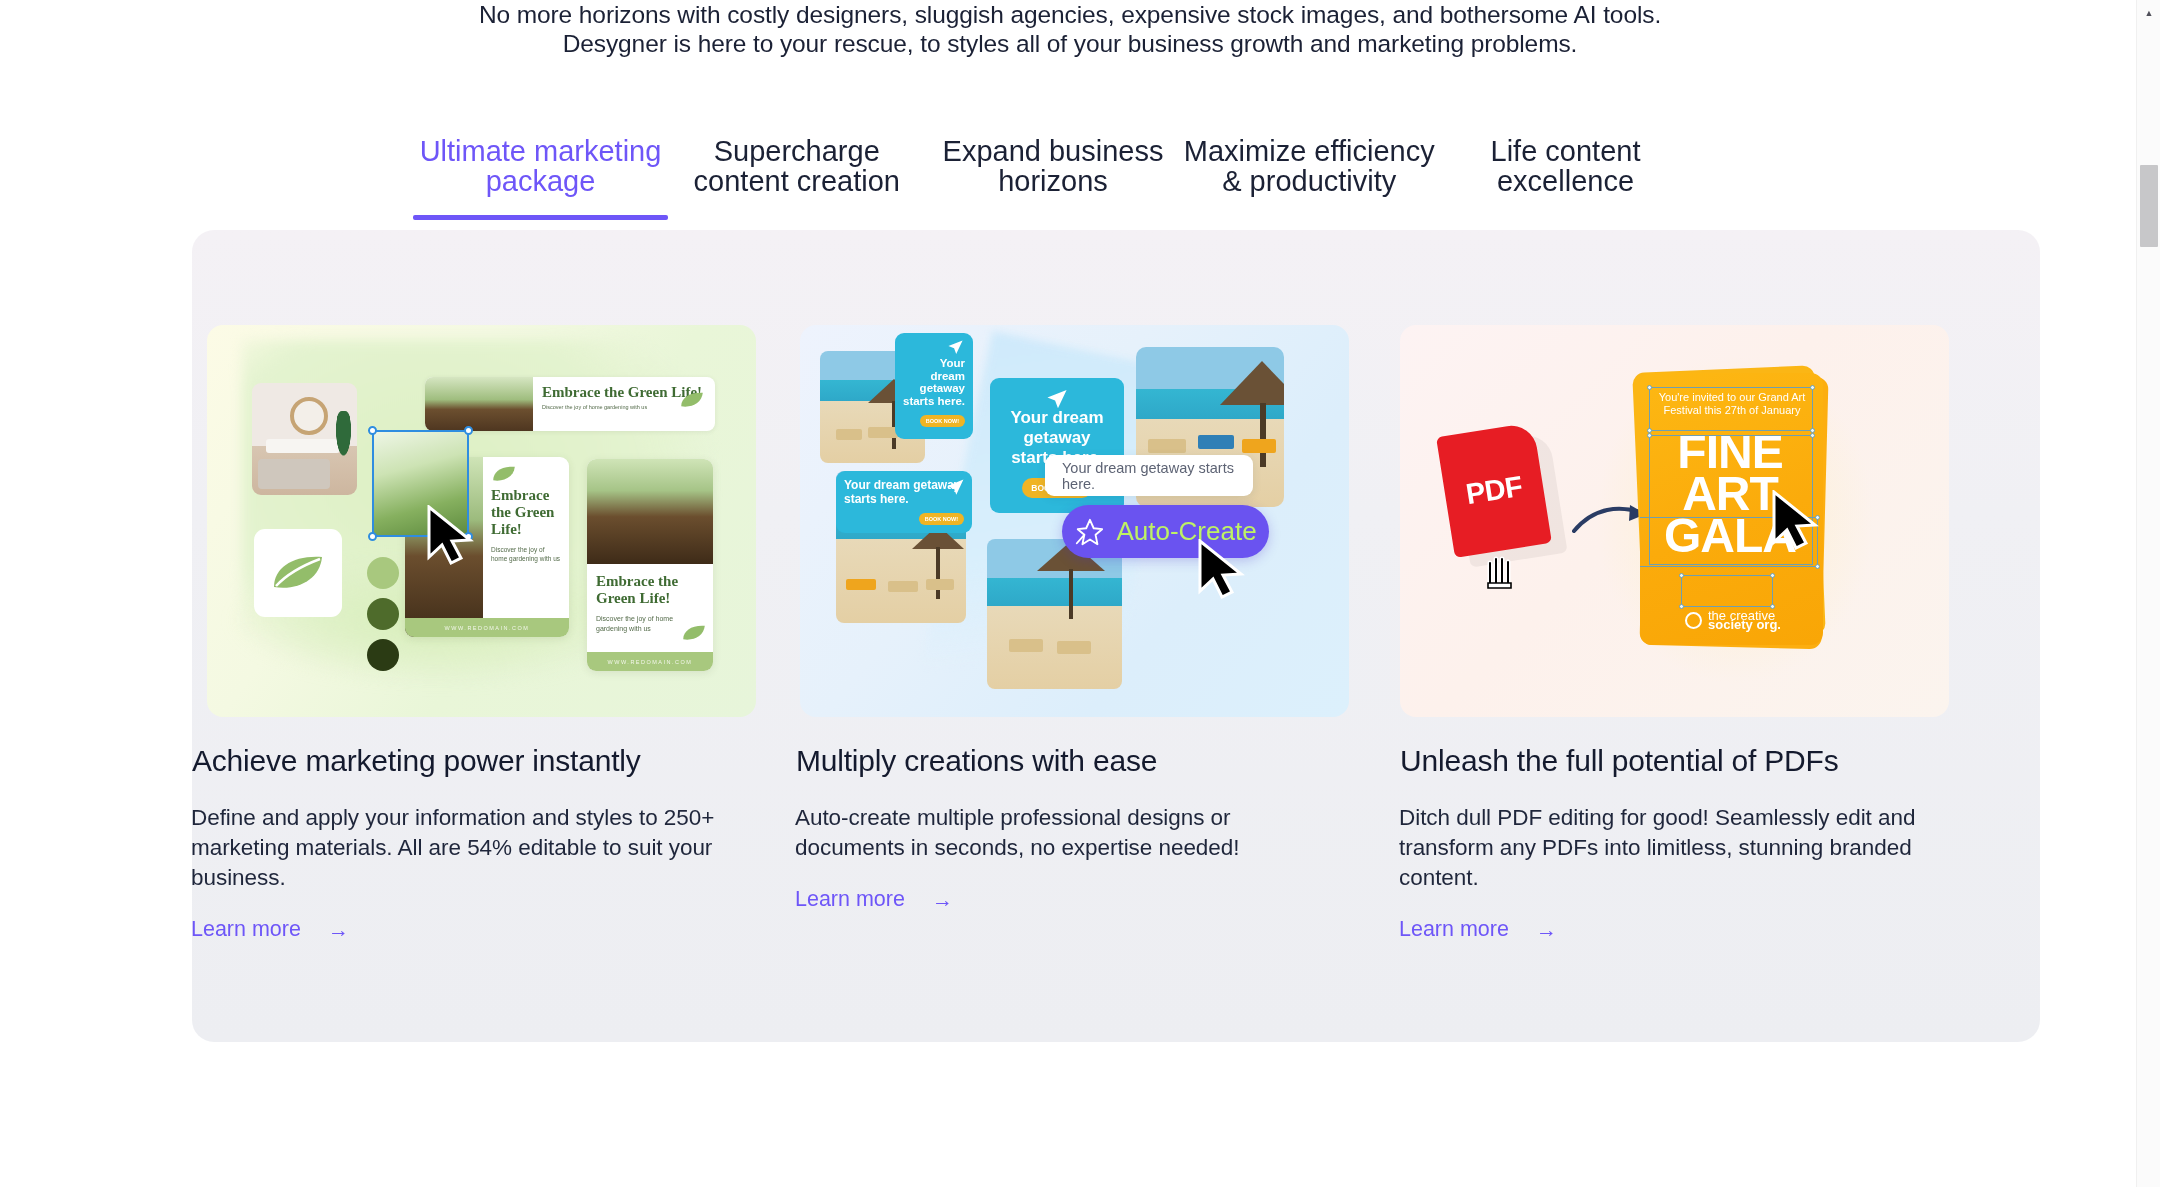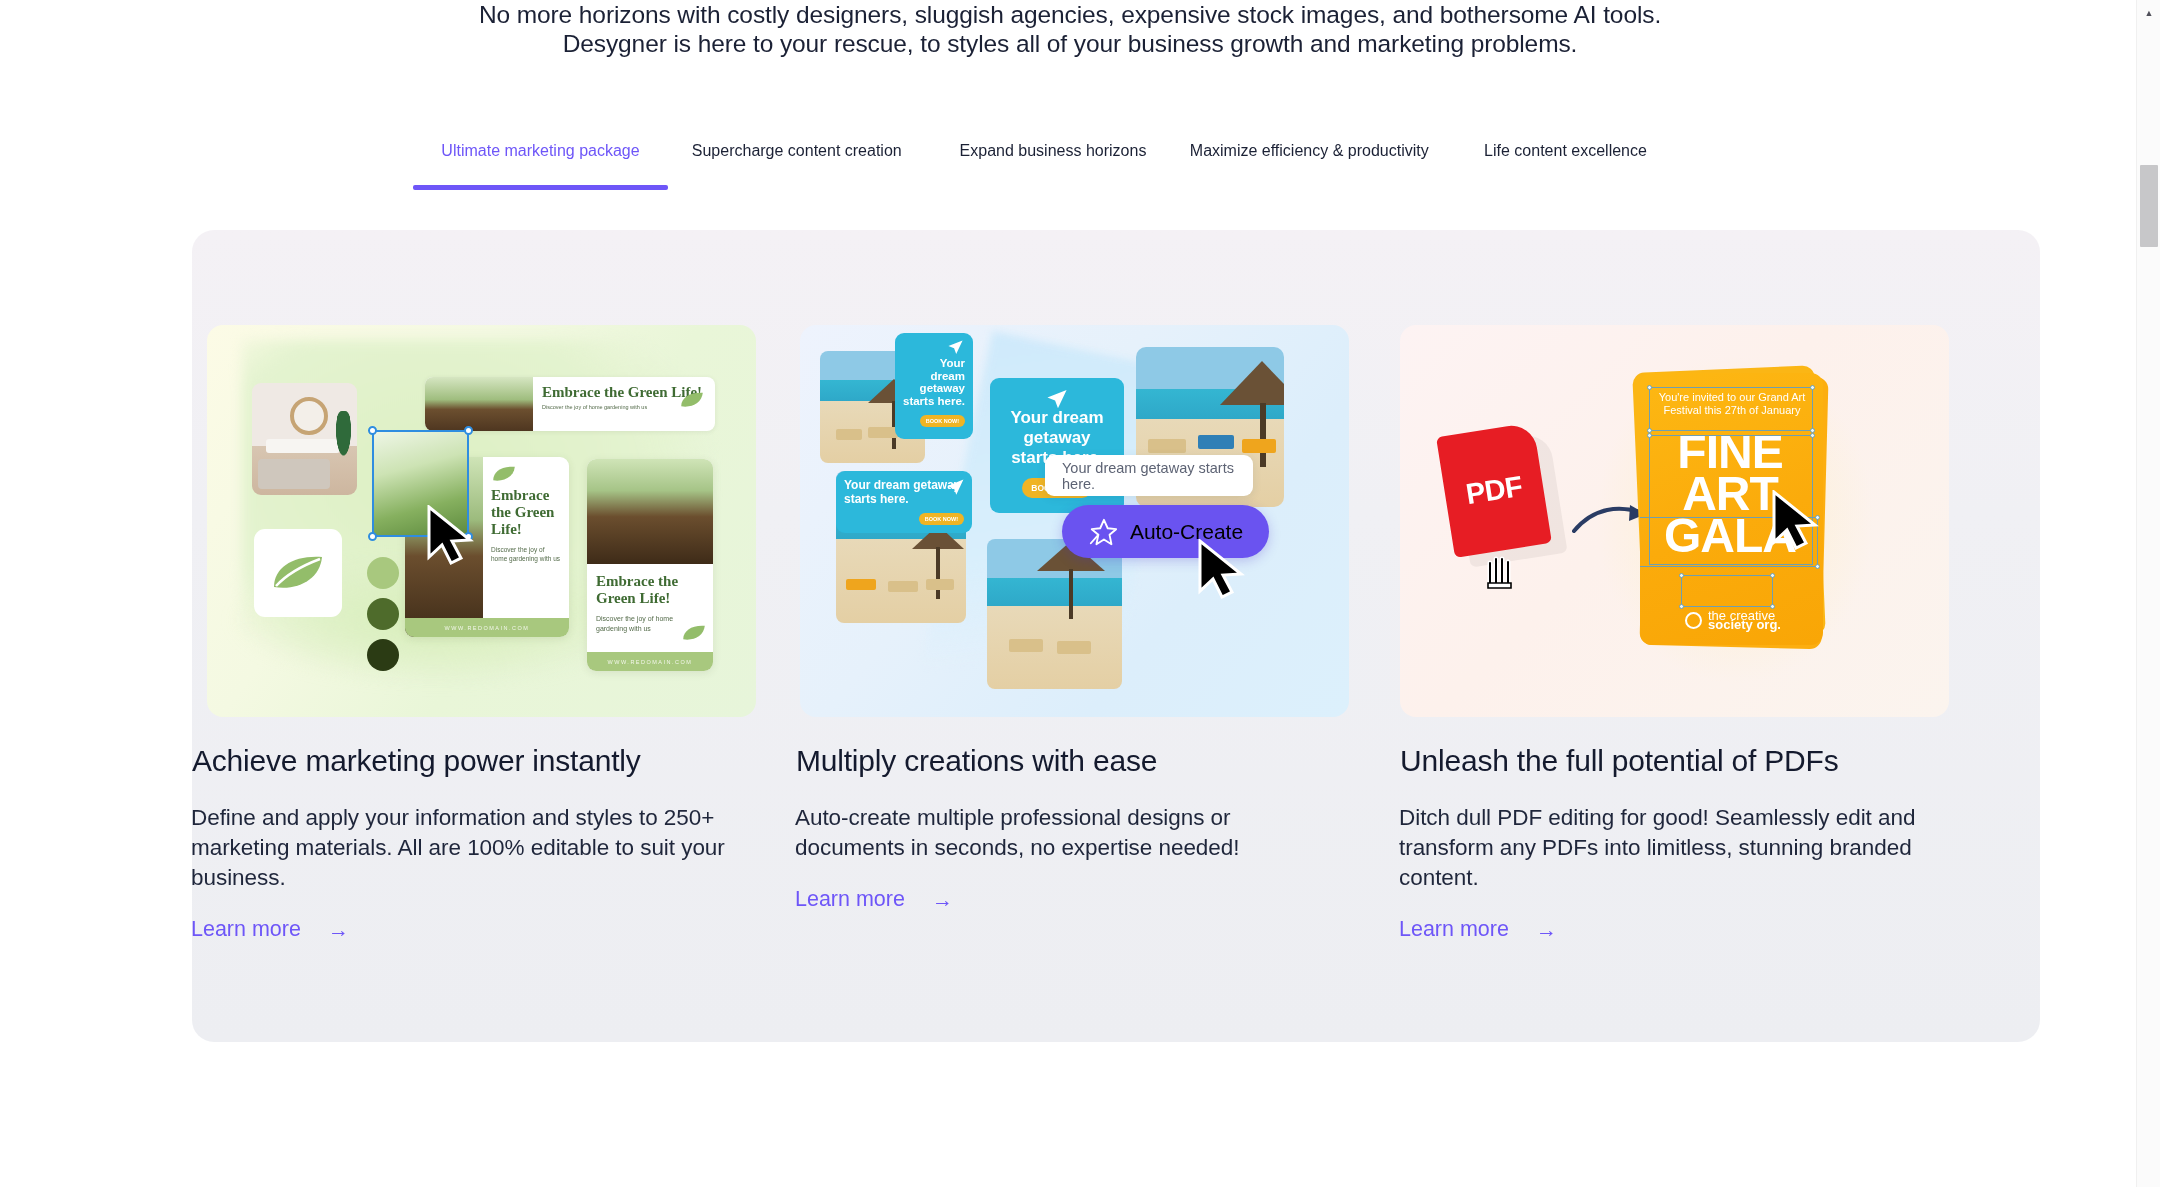--- a/index.html
+++ b/index.html
@@ -31,21 +31,21 @@
     top: 136px;
     width: 1280px;
     display: flex;
     align-items: flex-start;
     justify-content: space-between;
     z-index: 5;
   }
   .tab {
     width: 255px;
     text-align: center;
-    font-size: 16px;
+    font-size: 29px;
     line-height: 30px;
     color: #1b2135;
     padding-bottom: 24px;
     cursor: pointer;
     position: relative;
     background: transparent;
     border: none;
     font-family: "Liberation Sans", sans-serif;
   }
   .tab.active { color: #6e56f8; }
@@ -297,21 +297,21 @@
 
   .ai-input {
     position:absolute; left:245px; top:130px; width:208px; height:41px;
     background:#fff; border-radius:9px; display:flex; align-items:center;
     padding-left:17px; font-size:14.5px; color:#5d6374;
     box-shadow:0 2px 10px rgba(25,60,90,.10);
   }
   .ai-btn {
     position:absolute; left:262px; top:180px; width:207px; height:53px;
     background:#6a53f0; border-radius:27px; display:flex; align-items:center;
-    justify-content:center; gap:12px; color:#000000; font-size:21px;
+    justify-content:center; gap:12px; color:#bef264; font-size:26px;
     box-shadow:0 3px 12px rgba(70,50,200,.25); cursor:pointer;
   }
 
   
   .blob-peach {
     position:absolute; left:195px; top:30px; width:280px; height:330px;
     background: radial-gradient(ellipse at 50% 50%, #fdf0cf 0%, rgba(253,240,207,0) 70%);
   }
   .pdf-doc {
     position:absolute; left:45px; top:104px; width:98px; height:122px;
@@ -454,21 +454,21 @@
           <span class="hdl bl"></span>
           <span class="hdl br"></span>
         </div>
 
         <svg class="cursor" style="left:218px;top:180px" width="54" height="62" viewBox="0 0 54 62">
           <path d="M4 2 L4 52 L17 40 L26 58 L36 53 L27 36 L45 35 Z" fill="#000" stroke="#fff" stroke-width="3"></path>
         </svg>
       </div>
 
       <div class="card-title">Achieve marketing power instantly</div>
-      <div class="card-body">Define and apply your information and styles to 250+ marketing materials. All are 100% editable to suit your business.</div>
+      <div class="card-body">Define and apply your information and styles to 250+ marketing materials. All are 54% editable to suit your business.</div>
       <a class="card-link" href="#">
         <span>Learn more</span>
         <span class="arrow">→</span>
       </a>
     </div>
 
     <div class="card">
       <div class="card-media media-blue">
         <div class="blob-blue"></div>
 

